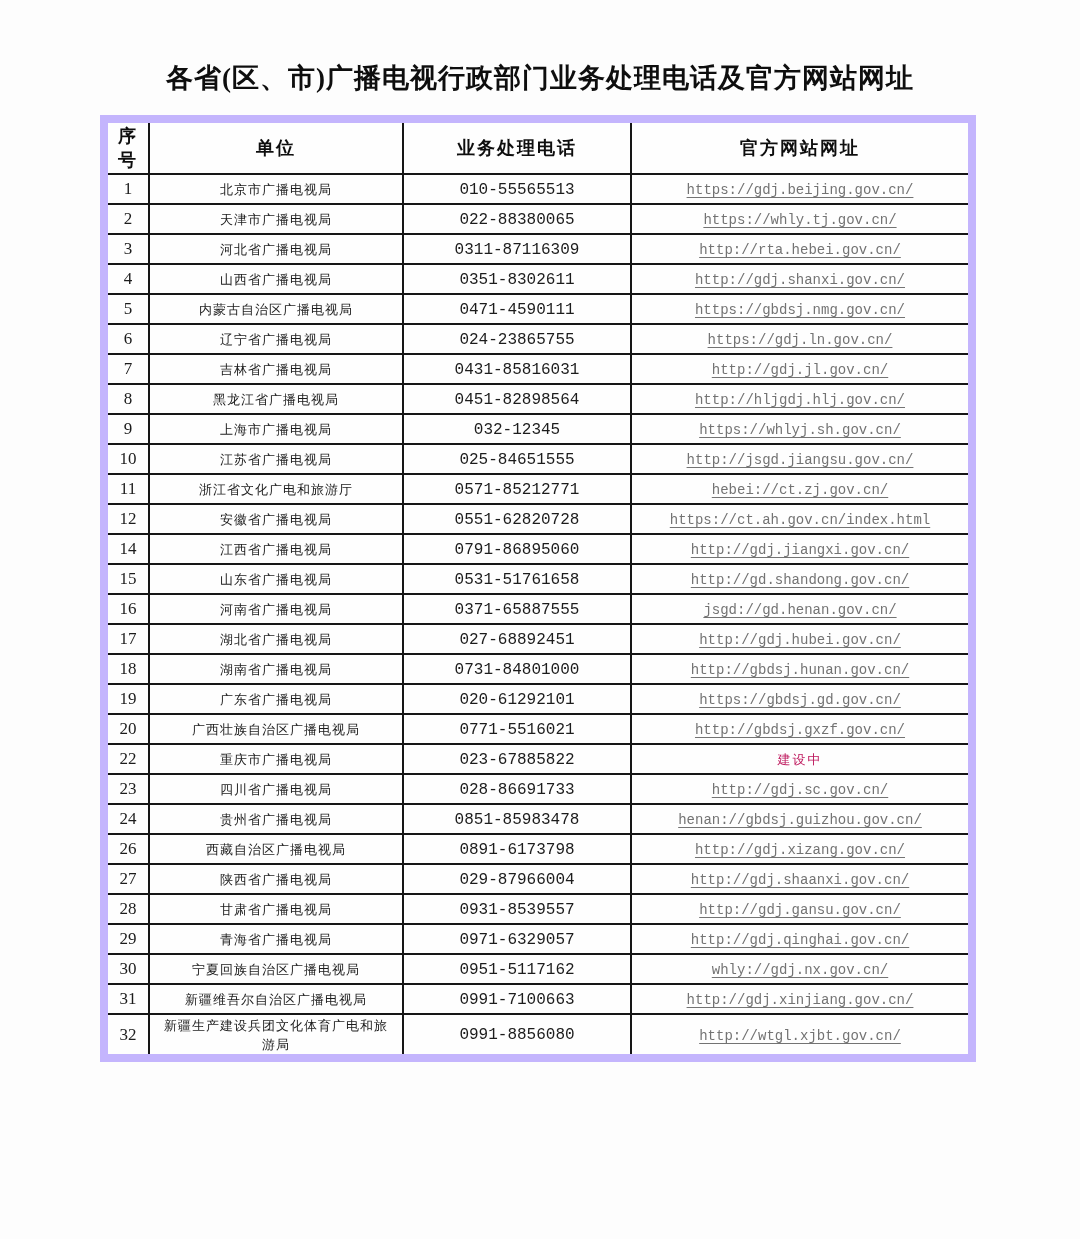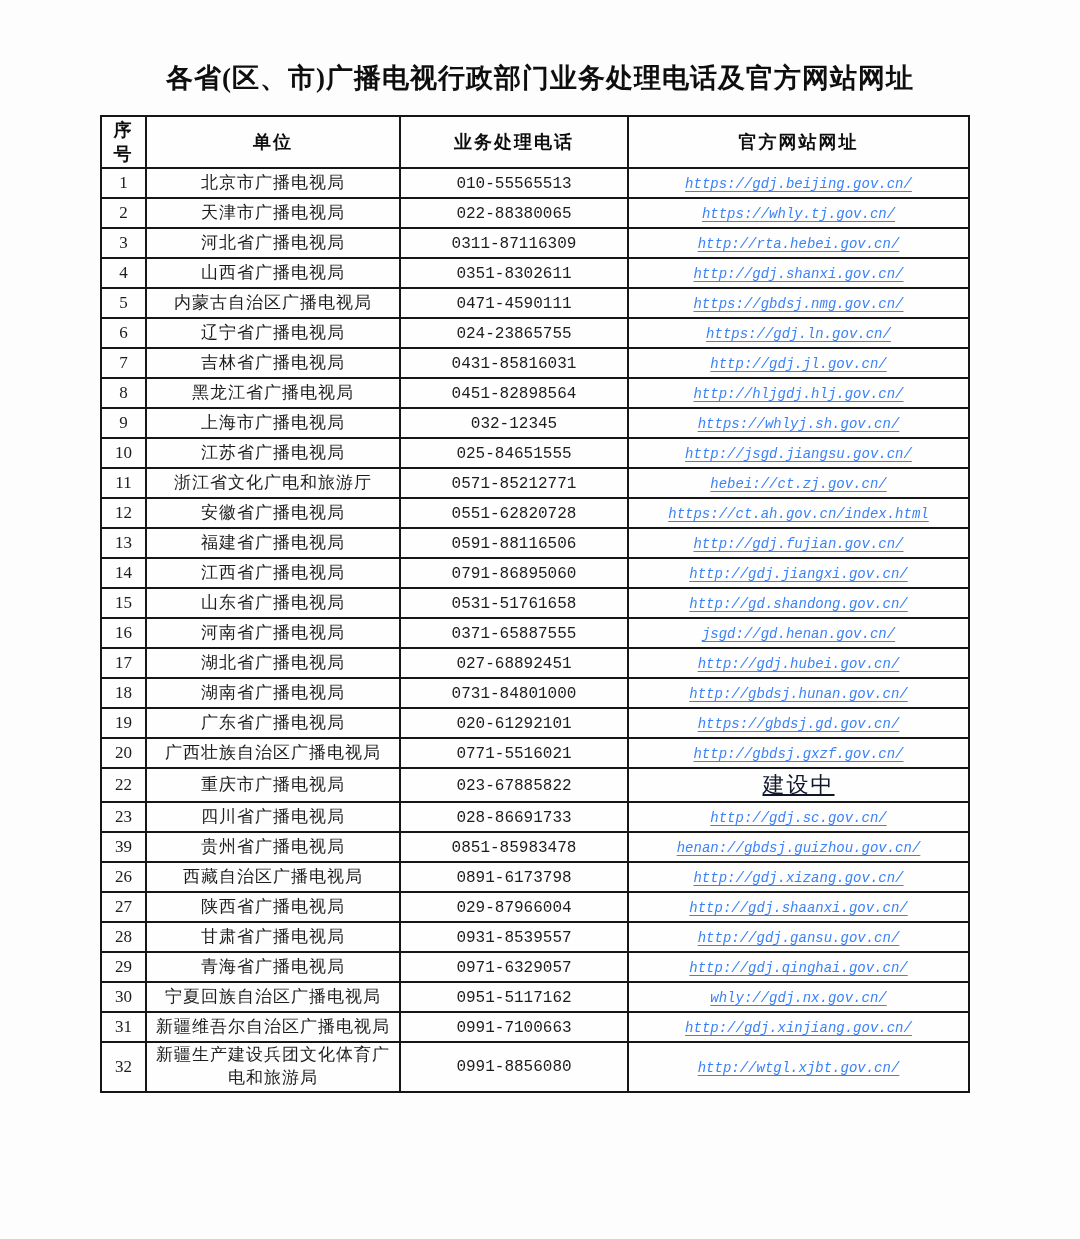--- a/index.html
+++ b/index.html
@@ -14,44 +14,43 @@
     position: absolute; top: 60px; left: 0; width: 100%;
     text-align: center; font-size: 27px; font-weight: 700;
     letter-spacing: 1px; color: #0e0e0e;
   }
   table.contacts {
     position: absolute; top: 115px; left: 100px;
     width: 868px; border-collapse: collapse; table-layout: fixed;
     background: #fefefe;
   }
   table.contacts, .contacts td, .contacts th { border: 2px solid #161616; }
-  table.contacts { border: 2px solid #c4b5fd; }
+  table.contacts { border: 8px solid #c4b5fd; }
   .col-no { width: 45px; }
   .col-unit { width: 254px; }
   .col-phone { width: 228px; }
   .col-url { width: 341px; }
   .contacts th {
     height: 36px; font-size: 18px; font-weight: 700;
     letter-spacing: 2px; text-align: center; color: #0e0e0e;
     padding: 1px 4px;
   }
   .contacts td {
     height: 30px; text-align: center; vertical-align: middle;
     padding: 1px 8px;
   }
   .no-text { font-size: 17px; }
-  .unit-text { font-size: 17px; letter-spacing: 1px; line-height: 1.35; }
+  .unit-text { font-size: 13px; letter-spacing: 1px; line-height: 1.35; }
   .phone-text { font-family: "Liberation Mono", monospace; font-size: 16px; }
-  .website-text { font-size: 22px; letter-spacing: 2px; color: #0f172a; text-decoration: underline; }
+  .website-text { font-size: 13px; letter-spacing: 2px; color: #be185d; }
   .website-text.link {
     font-family: "Liberation Mono", monospace; font-size: 14px;
-    letter-spacing: 0; color: #3b82f6;
+    letter-spacing: 0; color: #737373;
     text-decoration: underline; text-underline-offset: 3px;
     cursor: pointer;
-    font-style: italic;
   }
 </style>
 </head>
 <body>
 
 <div class="page">
   <div class="doc-title">各省(区、市)广播电视行政部门业务处理电话及官方网站网址</div>
 
   <table class="contacts">
     <colgroup>
@@ -242,34 +241,20 @@
       <span class="unit-text">安徽省广播电视局</span>
     </td>
     <td>
       <span class="phone-text">0551-62820728</span>
     </td>
     <td>
       <span class="website-text link">https://ct.ah.gov.cn/index.html</span>
     </td>
   </tr>
 
-  <tr>
-    <td>
-      <span class="no-text">13</span>
-    </td>
-    <td>
-      <span class="unit-text">福建省广播电视局</span>
-    </td>
-    <td>
-      <span class="phone-text">0591-88116506</span>
-    </td>
-    <td>
-      <span class="website-text link">http://gdj.fujian.gov.cn/</span>
-    </td>
-  </tr>
 
   <tr>
     <td>
       <span class="no-text">14</span>
     </td>
     <td>
       <span class="unit-text">江西省广播电视局</span>
     </td>
     <td>
       <span class="phone-text">0791-86895060</span>
@@ -395,21 +380,21 @@
     <td>
       <span class="phone-text">028-86691733</span>
     </td>
     <td>
       <span class="website-text link">http://gdj.sc.gov.cn/</span>
     </td>
   </tr>
 
   <tr>
     <td>
-      <span class="no-text">39</span>
+      <span class="no-text">24</span>
     </td>
     <td>
       <span class="unit-text">贵州省广播电视局</span>
     </td>
     <td>
       <span class="phone-text">0851-85983478</span>
     </td>
     <td>
       <span class="website-text link">henan://gbdsj.guizhou.gov.cn/</span>
     </td>

